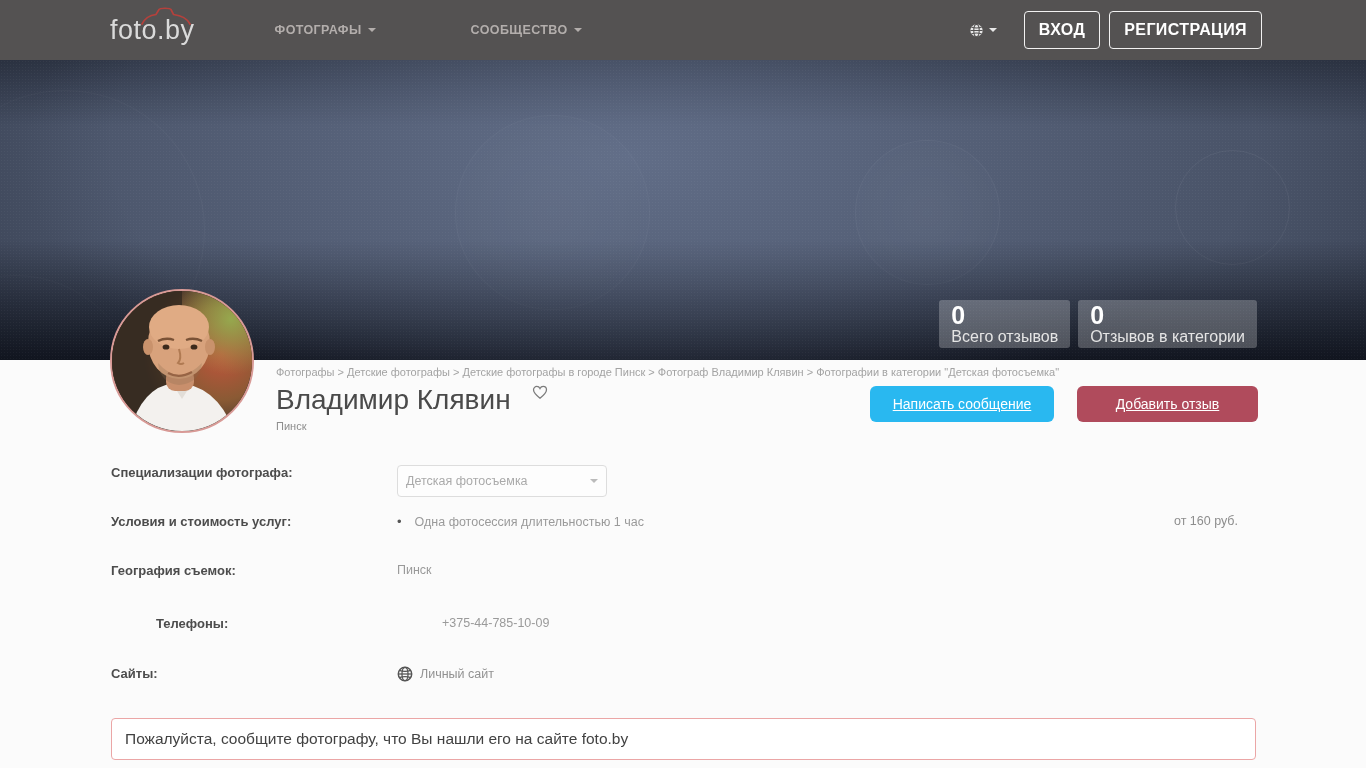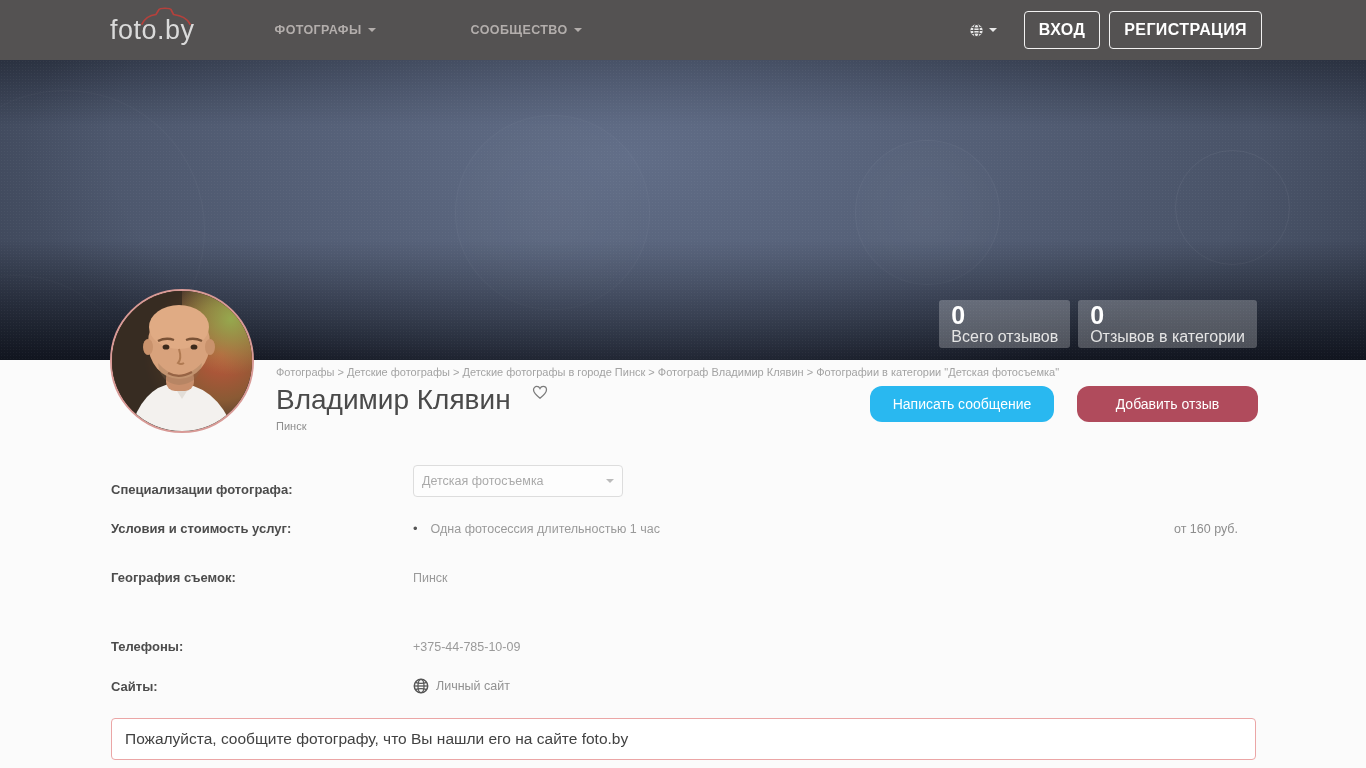--- a/index.html
+++ b/index.html
@@ -57,33 +57,33 @@
 
   
   .breadcrumb { position:absolute; left:276px; top:366px; font-size:11px; color:#a3a3a3; white-space:nowrap; }
   .crumb { cursor:pointer; }
   .crumb:not(:last-child)::after { content:" > "; color:#a3a3a3; cursor:default; }
   .title-row { position:absolute; left:276px; top:385px; display:flex; align-items:flex-start; gap:20px; }
   .page-title { font-size:28px; font-weight:500; color:#4a4a4a; line-height:1.1; }
   .fav-btn { background:none; border:none; cursor:pointer; padding:0; margin-top:-2px; }
   .city { position:absolute; left:276px; top:420px; font-size:11px; color:#8d8d8d; }
 
-  .action-btn { position:absolute; top:386px; height:36px; border:none; border-radius:12px; color:#fff;
-                font-family:"Liberation Sans", sans-serif; font-size:14px; cursor:pointer; }
+  .action-btn { position:absolute; top:386px; height:36px; border:none; border-radius:6px; color:#fff;
+                font-family:"Liberation Sans", sans-serif; font-size:14px; cursor:pointer;text-decoration:underline; }
   .btn-message { left:870px; width:184px; background:#29b8f0; }
   .btn-review  { left:1069px; width:181px; background:#b04b5c;margin-left:8px; }
 
   
-  .row { position:absolute; left:111px; width:1145px; display:flex; align-items:flex-end;gap:16px; }
+  .row { position:absolute; left:111px; width:1145px; display:flex; align-items:flex-start; }
   .row-label { width:286px; font-size:13px; font-weight:bold; color:#4c4c4c; flex:none; }
   .row-value { font-size:12.5px; color:#9a9a9a; }
   .r-spec  { top:465px; height:32px; }
   .r-price { top:514px; height:22px; }
   .r-geo   { top:563px; height:22px; }
-  .r-phone { top:632px; height:22px; }
+  .r-phone { top:616px; height:22px;margin-left:45px; }
   .r-site  { top:666px; height:28px; }
 
   .select-box { width:210px; height:32px; background:#fdfdfd; border:1px solid #ddd; border-radius:4px;
                 display:flex; align-items:center; justify-content:space-between; padding:0 8px; cursor:pointer; }
   .select-box .sel-text { font-size:12.5px; color:#aaa; }
   .select-box .caret { border-top-color:#bbb; }
 
   .bullet-item { display:flex; align-items:center; }
   .bullet-item::before { content:"•"; color:#555; font-size:13px; margin-right:13px; }
   .price { margin-left:auto; padding-right:18px; font-size:12.5px; color:#8d8d8d; }

